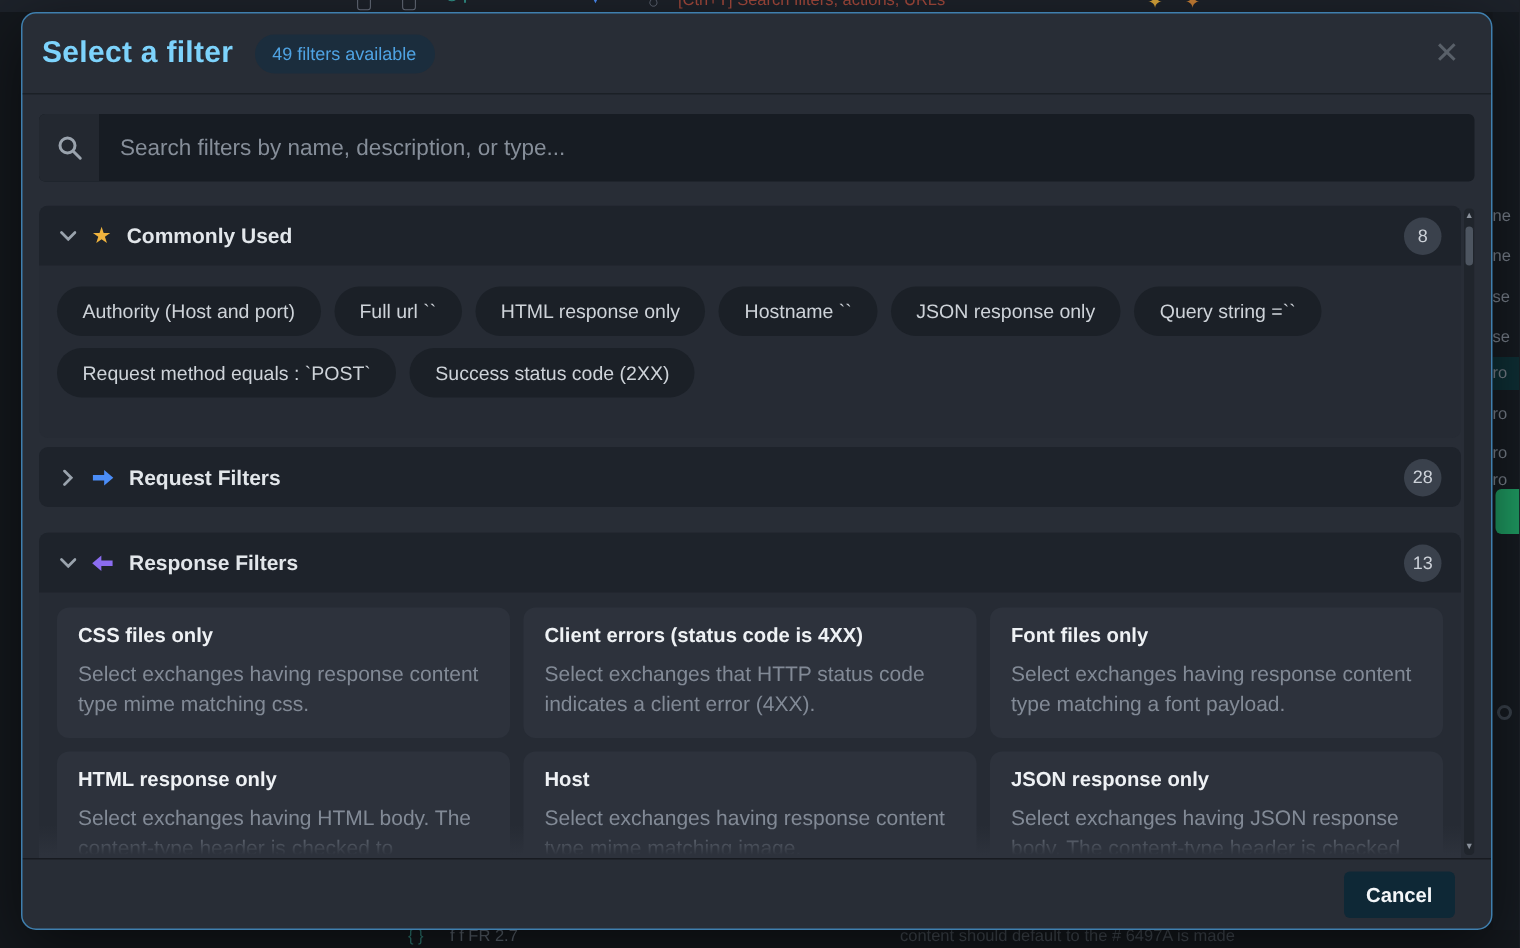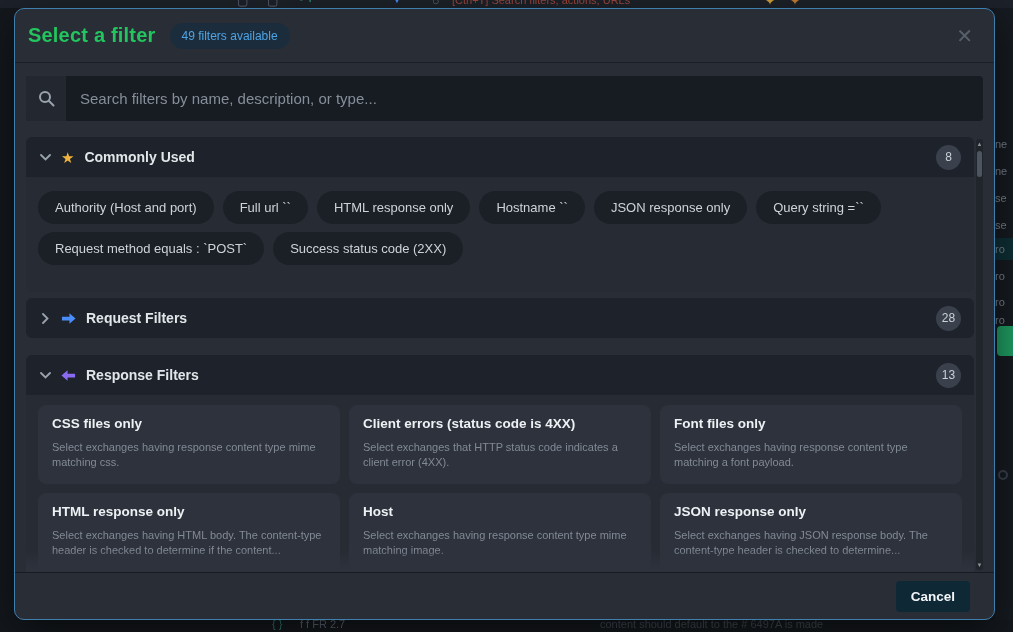--- a/index.html
+++ b/index.html
@@ -27,21 +27,21 @@
 
   
   .modal {
     position:absolute; left:14px; top:8px; width:981px; height:612px;
     background:#282d36; border:1px solid #3f7fae; border-radius:10px;
     box-shadow:0 12px 44px rgba(0,0,0,.55);
     display:flex; flex-direction:column; z-index:5; overflow:hidden;
   }
   .modal-header { height:54px; flex:0 0 auto; display:flex; align-items:center;
     padding:0 13px 0 13px; border-bottom:1px solid #1b2026; }
-  .modal-title { font-size:20px; font-weight:700; color:#22c55e; letter-spacing:.2px; }
+  .modal-title { font-size:20px; font-weight:700; color:#7dd3fc; letter-spacing:.2px; }
   .modal-badge { margin-left:14px; background:#1b2d3d; color:#4fa3e3;
     font-size:12px; padding:6px 12px; border-radius:14px; }
   .close-x { margin-left:auto; color:#596069; font-size:20px; line-height:1;
     padding:4px 8px; cursor:pointer; }
 
   .modal-body { flex:1; display:flex; flex-direction:column; padding:13px 11px 0 11px; min-height:0;justify-content:flex-end; }
 
   
   .search-row { flex:0 0 45px; display:flex; align-items:stretch; background:#171c23;
     border-radius:4px; overflow:hidden; margin-bottom:16px; }
@@ -79,21 +79,21 @@
 
   
   .chips { display:flex; flex-wrap:wrap; gap:8px 9px; padding:14px 42px 27px 12px; }
   .chip { background:#1b2027; border-radius:17px; padding:9px 17px;
     font-size:13px; color:#ced3d9; cursor:pointer; white-space:nowrap; }
 
   
   .cards { display:grid; grid-template-columns:repeat(3,1fr); gap:9px; padding:10px 12px 14px 12px; }
   .card { background:#2d323c; border-radius:8px; padding:11px 14px 13px 14px; cursor:pointer; }
   .card-title { font-size:13.5px; font-weight:700; color:#eef1f4; margin-bottom:9px; }
-  .card-desc { font-size:11px; color:#828a96; line-height:1.4; }
+  .card-desc { font-size:14px; color:#828a96; line-height:1.4; }
 
   
   .modal-footer { flex:0 0 47px; border-top:1px solid rgba(0,0,0,.38);
     display:flex; align-items:center; justify-content:flex-end; padding:0 24px; }
   .cancel-btn { background:#0e2836; color:#f3f6f8; font-size:13.5px; font-weight:700;
     border:none; border-radius:4px; padding:8px 15px; cursor:pointer;
     font-family:"Liberation Sans",sans-serif; }
 
   .icon-star { color:#efb33e; font-size:15px; line-height:1; }
   .arr { display:inline-flex; }

